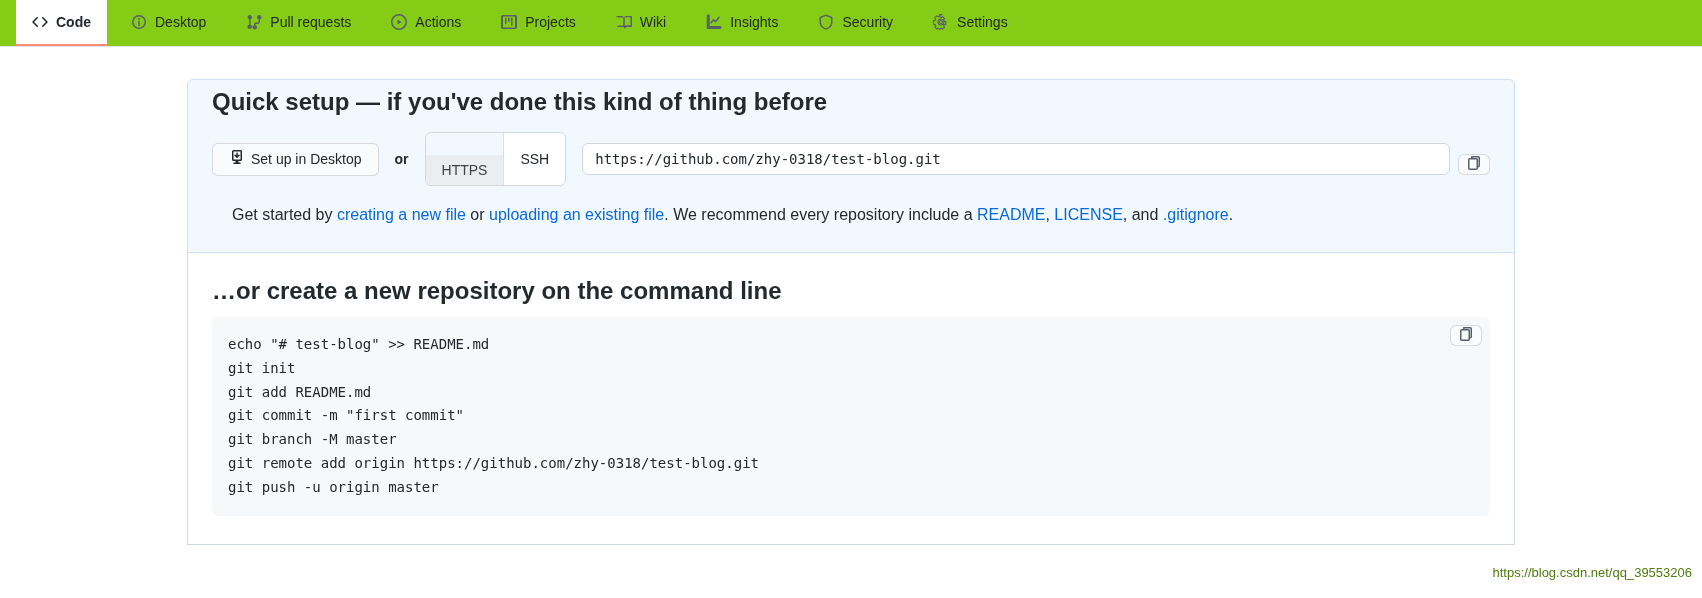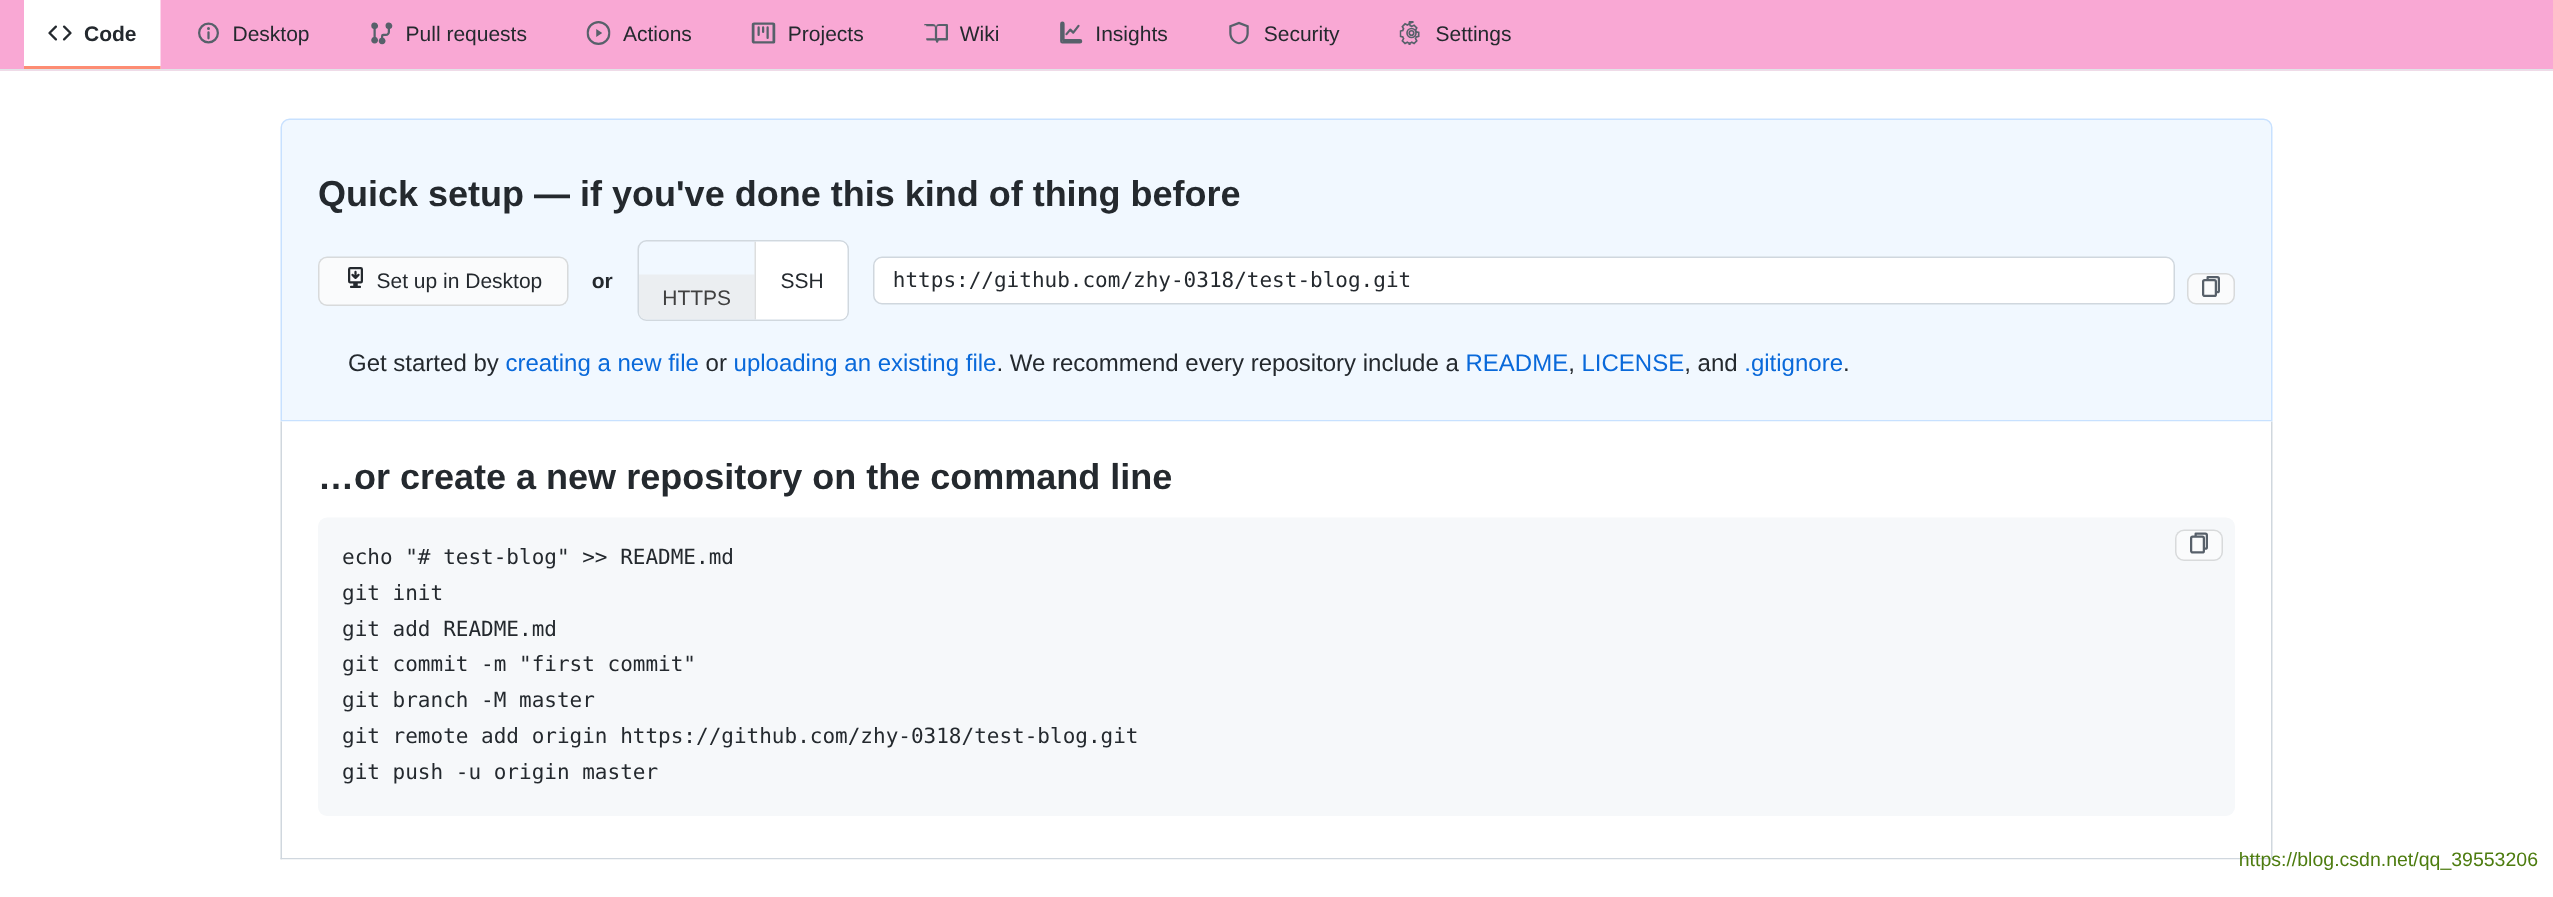--- a/index.html
+++ b/index.html
@@ -5,21 +5,21 @@
   * { box-sizing: border-box; margin: 0; padding: 0; }
   body {
     font-family: -apple-system, BlinkMacSystemFont, "Segoe UI", Helvetica, Arial, sans-serif;
     font-size: 14px;
     color: #24292e;
     background: #fff;
   }
 
   
   .repo-nav {
-    background: #f9a8d4;
+    background: #84cc16;
     border-bottom: 1px solid #e1e4e8;
     padding: 0 16px;
     display: flex;
     gap: 8px;
     align-items: stretch;
   }
   .repo-nav .tab {
     display: flex;
     align-items: center;
     gap: 8px;
@@ -46,21 +46,21 @@
     max-width: 1360px;
     margin: 32px auto 0;
     padding: 0 16px;
   }
 
   
   .quick-setup {
     background: #f1f8ff;
     border: 1px solid #c8e1ff;
     border-radius: 6px 6px 0 0;
-    padding: 36px 24px 28px;
+    padding: 8px 24px 28px;
   }
   .quick-setup h2 {
     font-size: 24px;
     font-weight: 600;
     margin-bottom: 16px;
     color: #24292e;
   }
 
   .setup-row {
     display: flex;

